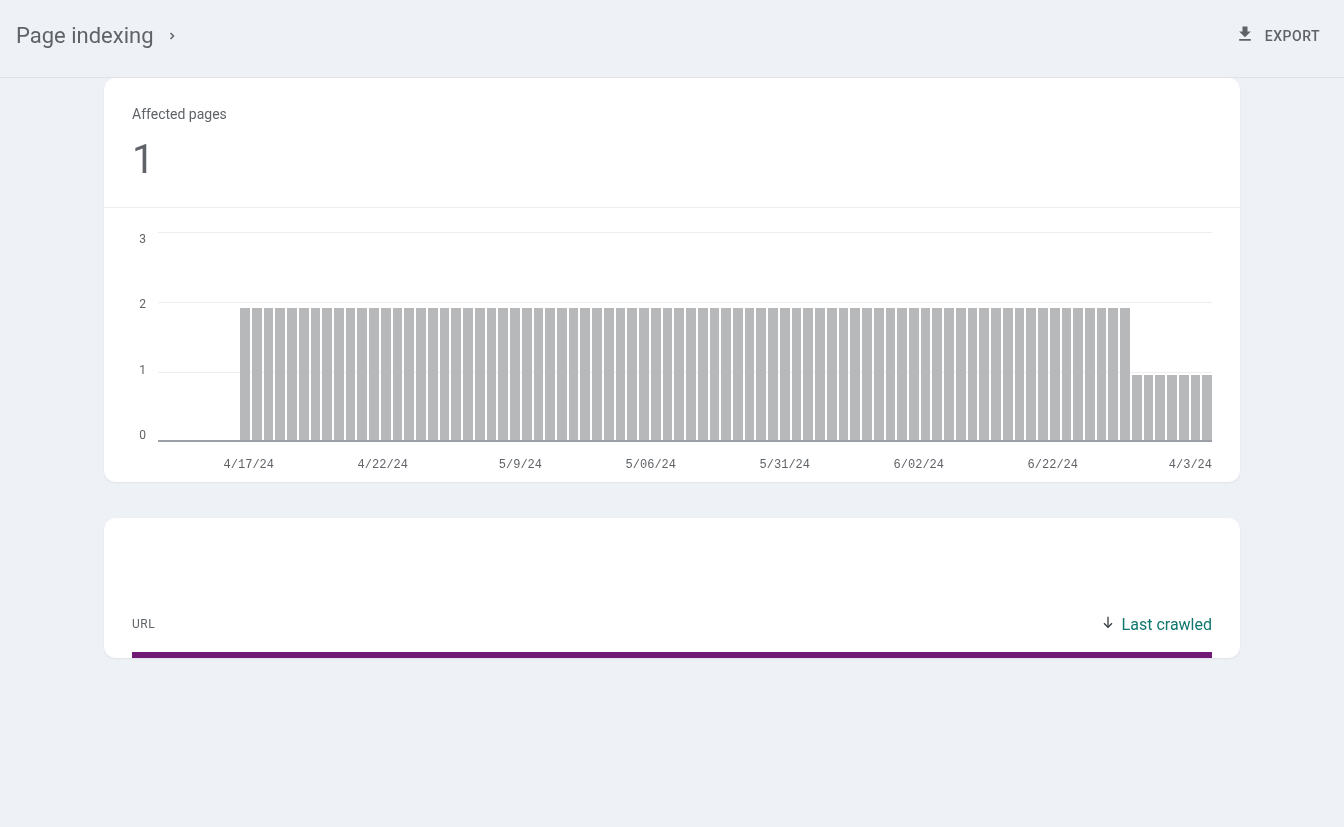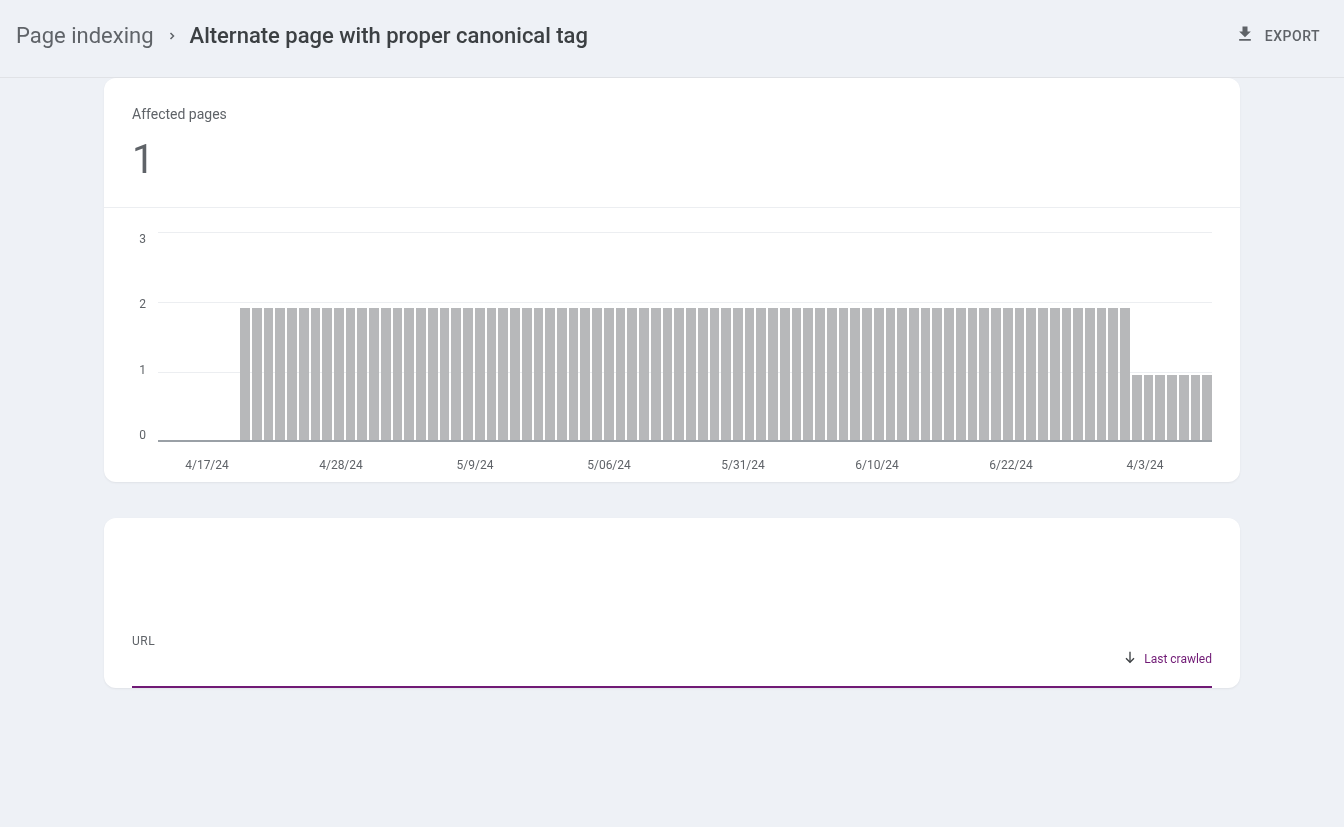--- a/index.html
+++ b/index.html
@@ -116,21 +116,21 @@
   flex: 1;
   background: #b7b8ba;
 }
 .x-labels {
   display: flex;
   margin-left: 8px;
   margin-top: 6px;
   font-size: 12px;
   color: #5f6368;
 }
-.x-label { flex: 1; text-align: center; }
+.x-label { flex: 1; text-align: right; font-family: Liberation Mono, monospace; }
 .examples-card { padding: 40px 28px 0 28px; }
 .examples-header {
   display: flex;
   align-items: center;
   justify-content: space-between;
 }
 .examples-title-wrap { display: flex; align-items: center; gap: 10px; }
 .examples-title {
   font-size: 22px;
   color: #3c4043;
@@ -147,26 +147,26 @@
   font-size: 12px;
   cursor: pointer;
 }
 .filter-icon { cursor: pointer; color: #5f6368; }
 .table-header {
   display: flex;
   justify-content: space-between;
   align-items: center;
   margin-top: 56px;
   padding-bottom: 18px;
-  border-bottom: 2px solid #701a75;
+  border-bottom: 6px solid #701a75;
   font-size: 12px;
   color: #5f6368;
 }
 .col-url { letter-spacing: 0.5px; }
-.col-crawled { display: flex; align-items: center; gap: 6px; font-size: 12px; color: #701a75; cursor: pointer; margin-top: 35px; }
+.col-crawled { display: flex; align-items: center; gap: 6px; font-size: 16px; color: #0f766e; cursor: pointer; }
 .table-row {
   display: flex;
   justify-content: space-between;
   padding: 20px 0;
   border-bottom: 1px solid #eceef1;
   font-size: 14px;
   color: #3c4043;
   cursor: pointer;
 }
 .url-cell { display: flex; align-items: center; gap: 0; }
@@ -183,21 +183,20 @@
 <body>
 
 <div class="header">
   <div class="breadcrumb">
     <span class="breadcrumb-link">Page indexing</span>
     <span class="chevron">
       <svg width="12" height="12" viewBox="0 0 24 24" fill="none" stroke="#5f6368" stroke-width="3">
           <polyline points="9 18 15 12 9 6"></polyline>
         </svg>
     </span>
-    <span class="breadcrumb-current">Alternate page with proper canonical tag</span>
   </div>
   <div class="export-btn">
     <span>
       <svg width="20" height="20" viewBox="0 0 24 24" fill="#5f6368">
           <path d="M5 20h14v-2H5v2zM19 9h-4V3H9v6H5l7 7 7-7z"></path>
         </svg>
     </span>
     <span>EXPORT</span>
   </div>
 </div>
@@ -309,25 +308,25 @@
           <div class="bar" style="height: 33.3333%;"></div>
           <div class="bar" style="height: 33.3333%;"></div>
           <div class="bar" style="height: 33.3333%;"></div>
           <div class="bar" style="height: 33.3333%;"></div>
           <div class="bar" style="height: 33.3333%;"></div>
         </div>
       <div class="baseline"></div>
     </div>
     <div class="x-labels">
       <div class="x-label">4/17/24</div>
-      <div class="x-label">4/28/24</div>
+      <div class="x-label">4/22/24</div>
       <div class="x-label">5/9/24</div>
       <div class="x-label">5/06/24</div>
       <div class="x-label">5/31/24</div>
-      <div class="x-label">6/10/24</div>
+      <div class="x-label">6/02/24</div>
       <div class="x-label">6/22/24</div>
       <div class="x-label">4/3/24</div>
     </div>
   </div>
 </div>
 
 <div class="card examples-card">
   <div class="table-header">
     <span class="col-url">URL</span>
     <span class="col-crawled">

